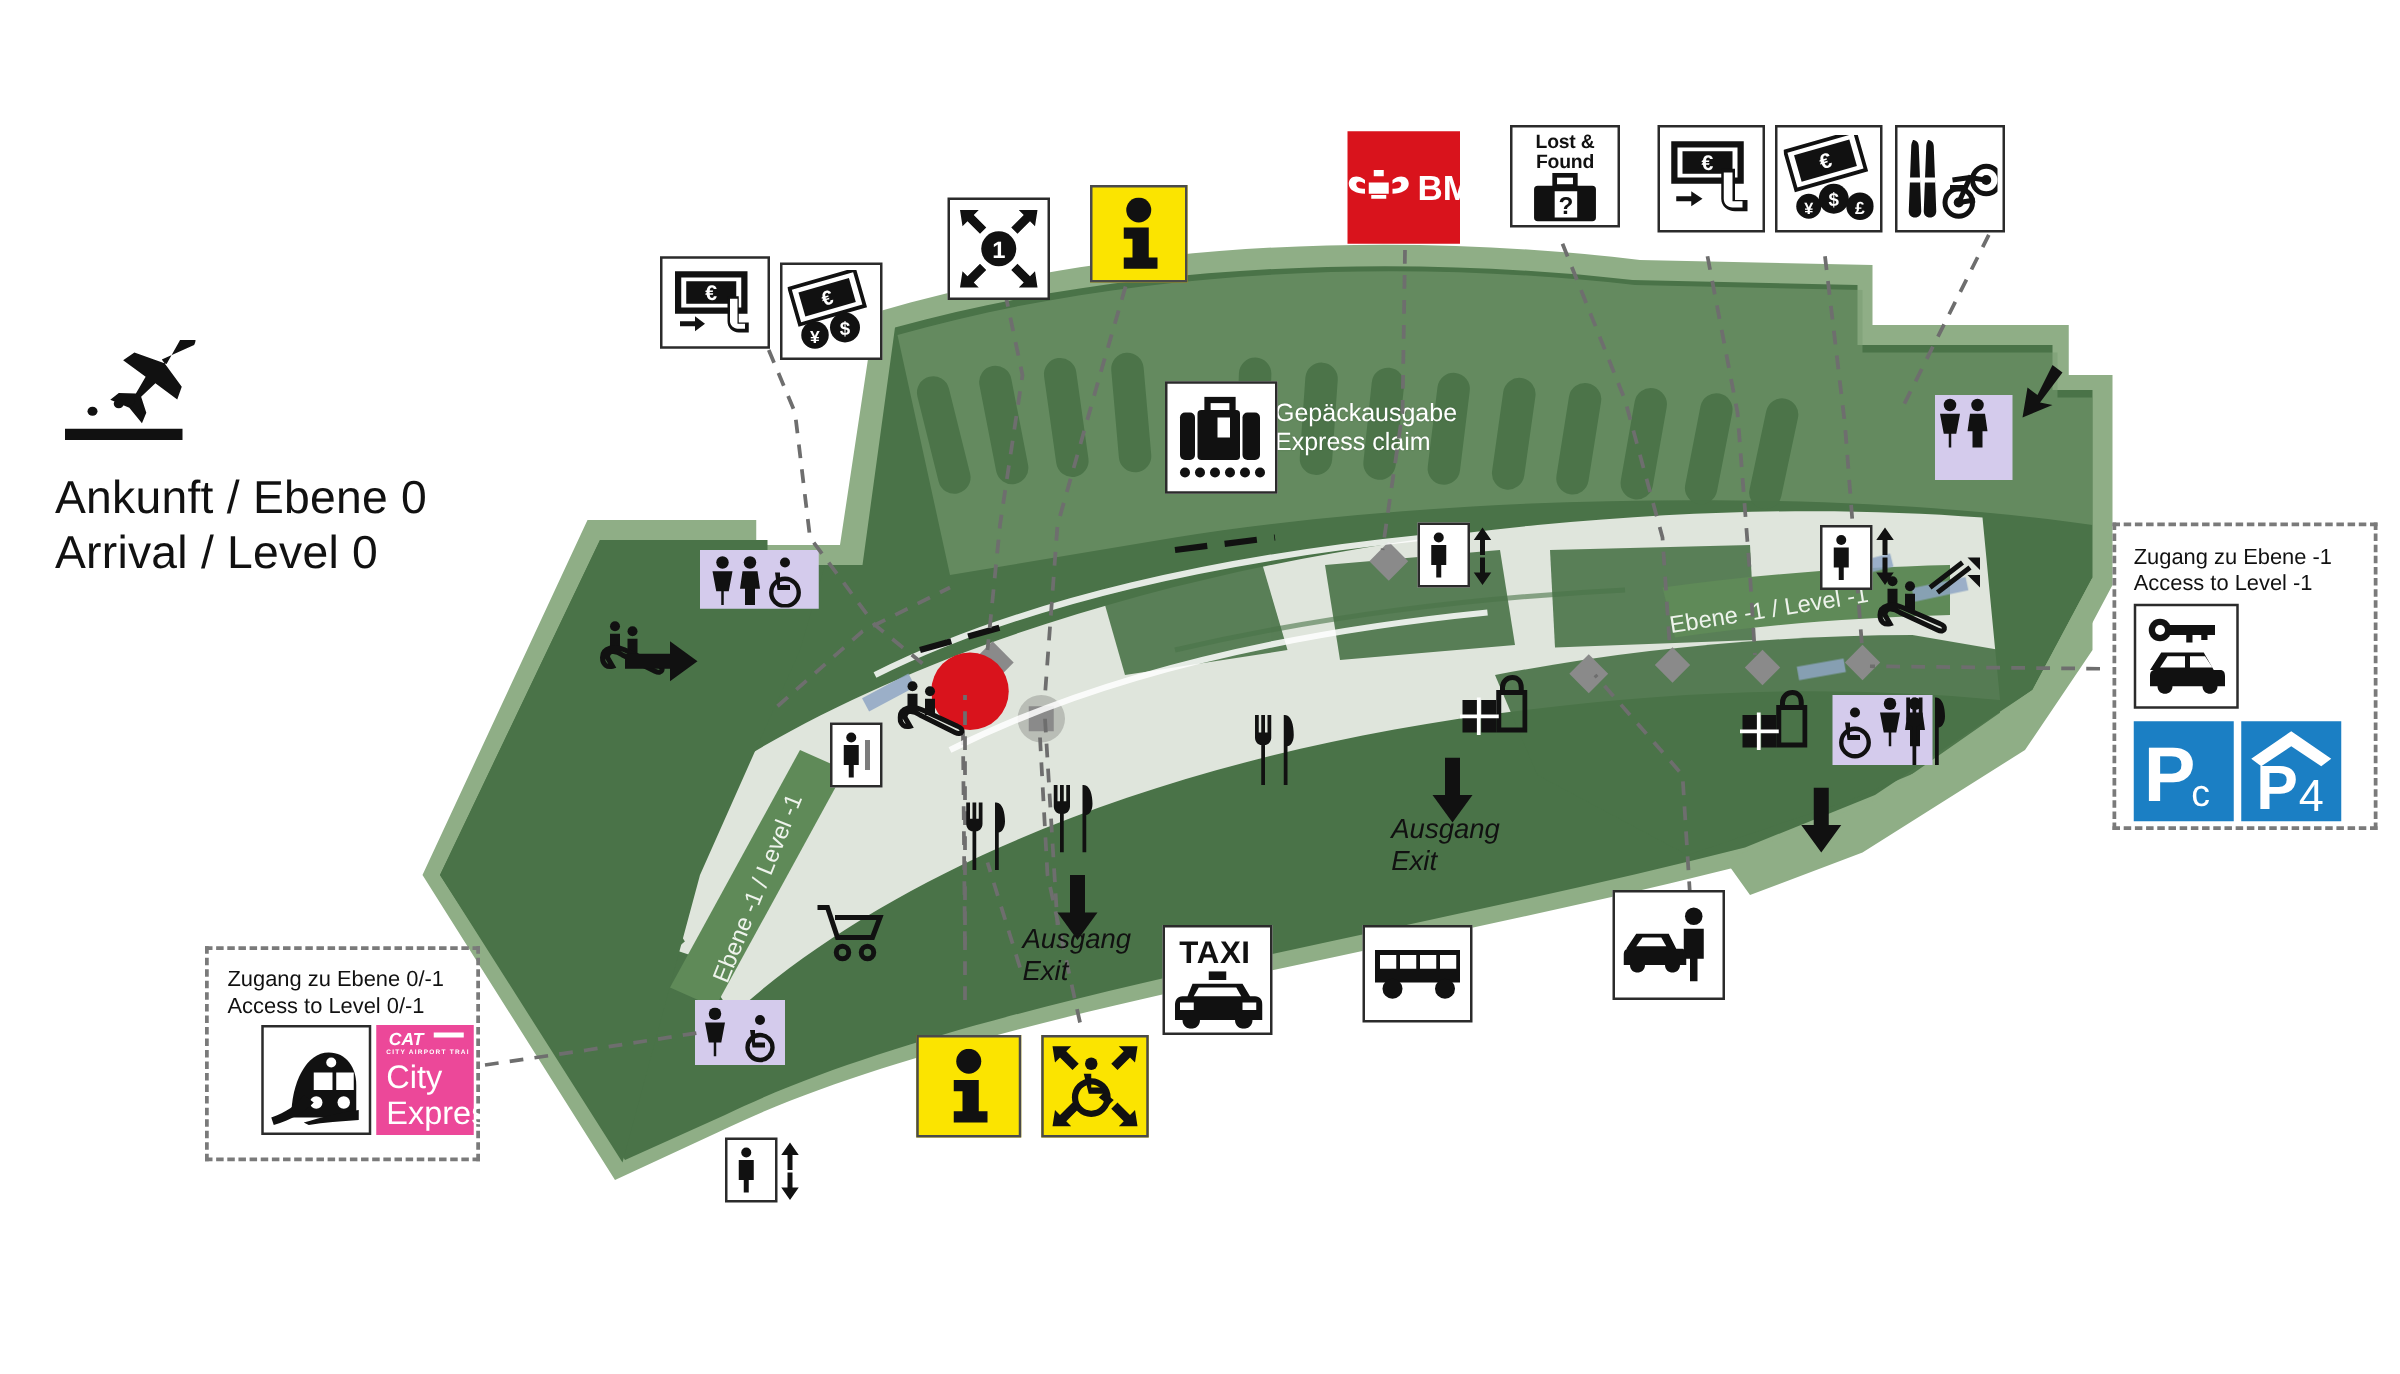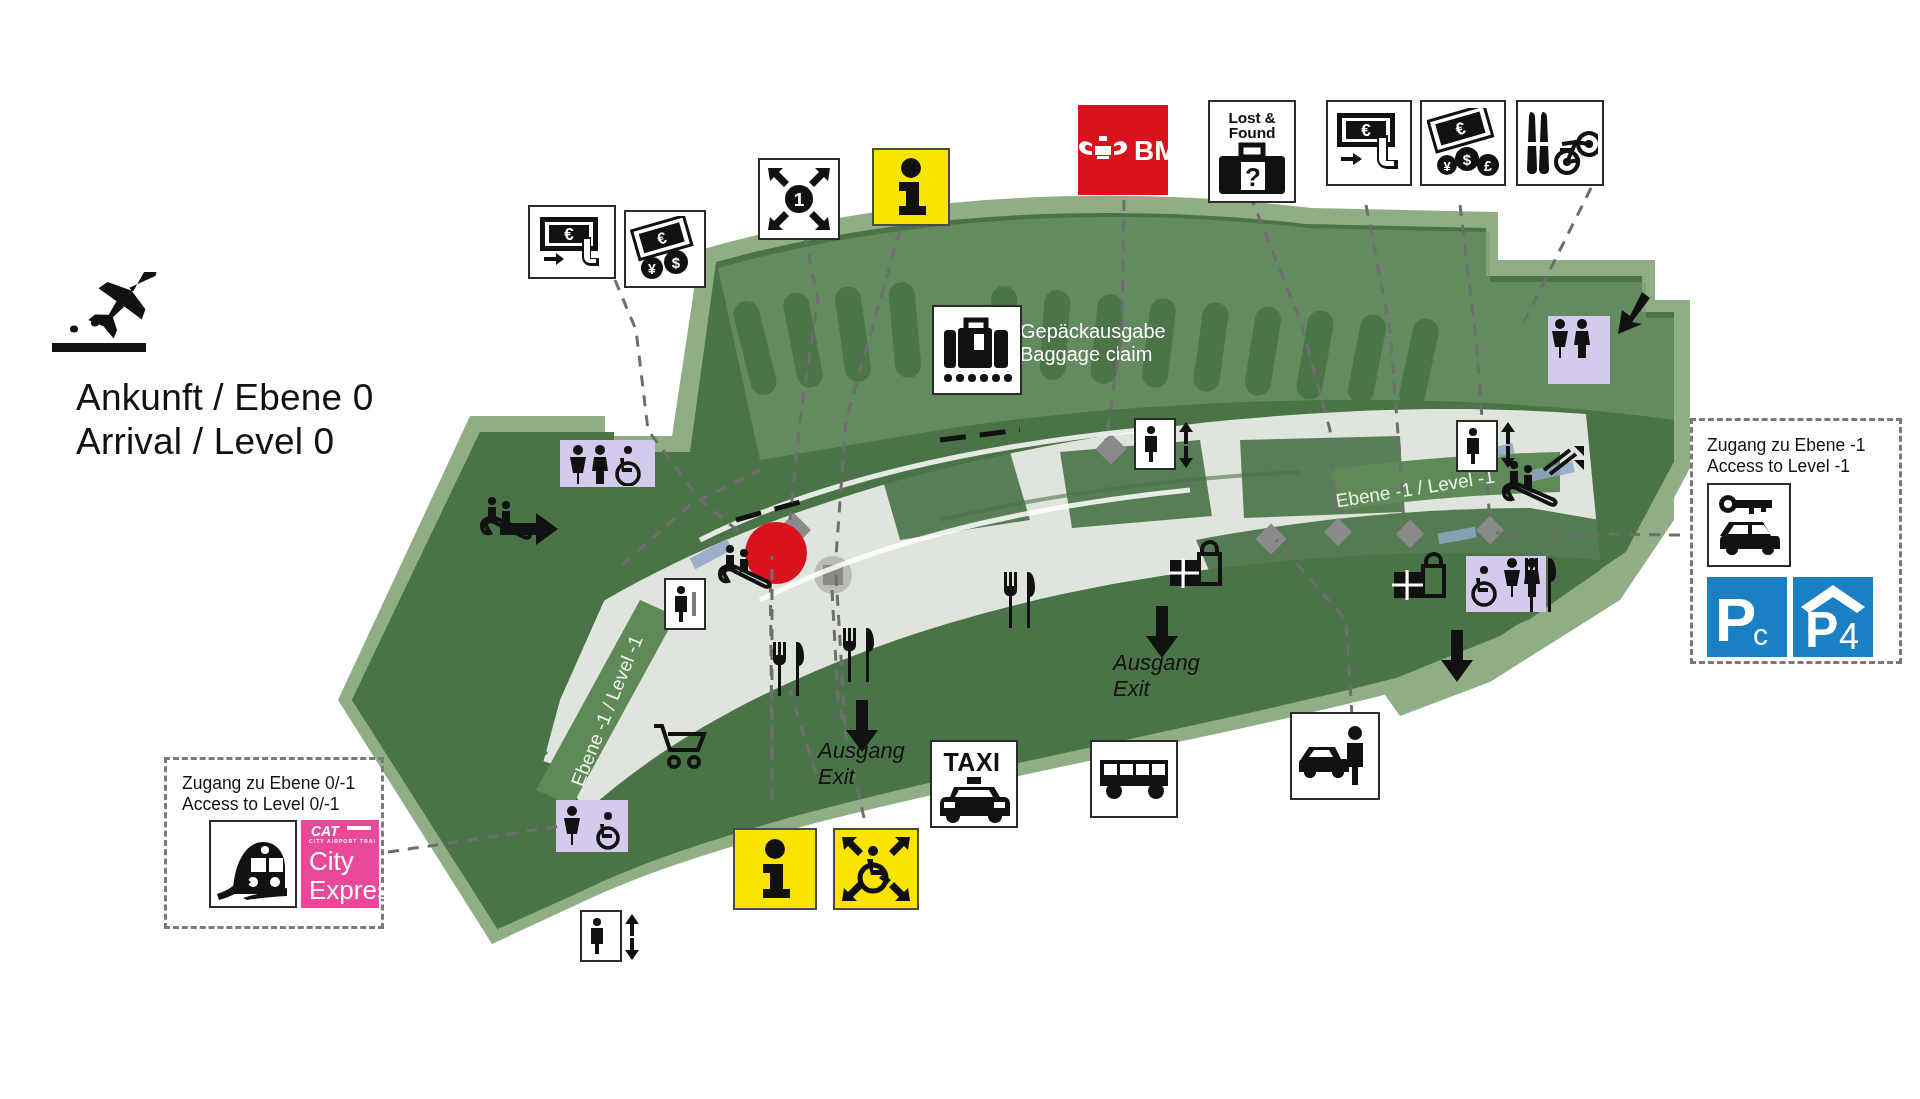--- a/index.html
+++ b/index.html
@@ -4,21 +4,21 @@
 <style>
   html,body{margin:0;padding:0;background:#ffffff;}
   body{width:1920px;height:1099px;position:relative;overflow:hidden;
        font-family:"Liberation Sans","DejaVu Sans",sans-serif;color:#1a1a1a;}
   .abs{position:absolute;}
 
   
   #legend-block{left:44px;top:272px;width:400px;}
   #plane-icon{display:block;}
   #legend-title{margin-top:18px;font-size:37px;line-height:1.20;font-weight:400;
-                color:#111;letter-spacing:.2px;margin-left:32px;}
+                color:#111;letter-spacing:.2px;}
   #legend-title div{white-space:nowrap;}
 
   
   .pict{box-sizing:border-box;background:#fff;border:2.5px solid #2b2b2b;
         display:flex;align-items:center;justify-content:center;}
   .pict svg{display:block;}
   .yellow{background:#fbe400;border:2.5px solid #4a4a4a;}
   .red-b{background:#d9131c;border:none;}
   .blue-b{background:#1b7fc4;border:none;}
 
@@ -181,21 +181,21 @@
   </g>
 
   <g stroke="#111" stroke-width="5" stroke-dasharray="26 14" fill="none">
     <path d="M940,440 L1020,430"></path>
     <path d="M736,520 L800,502"></path>
   </g>
 </svg>
 
 <div class="abs map-label" style="left:1020px;top:320px">
   <div>Gepäckausgabe</div>
-  <div>Baggage claim</div>
+  <div>Express claim</div>
 </div>
 
 <div class="abs lvl-label" style="left:1335px;top:478px;transform:rotate(-9deg)">Ebene -1 / Level -1</div>
 <div class="abs lvl-label" style="left:527px;top:700px;transform:rotate(-68deg)">Ebene -1 / Level -1</div>
 
 <div class="abs" style="left:745px;top:522px;width:62px;height:62px;border-radius:50%;background:#d9131c"></div>
 
 <svg class="abs" style="left:0;top:0" width="1920" height="1099">
   <path class="leader" d="M615,280 L636,330 L648,430 L700,500 L742,534"></path>
   <path class="leader" d="M800,215 L818,300 L800,420 L790,520"></path>
@@ -264,21 +264,21 @@
       <path d="M14 16 c-6-5 -13-3 -13 3 c0 5 6 8 13 8 l0-4 c-5 0-7-1 -7-4 c0-2 3-3 7 0 z"></path>
       <path d="M36 16 c6-5 13-3 13 3 c0 5-6 8 -13 8 l0-4 c5 0 7-1 7-4 c0-2 -3-3 -7 0 z"></path>
       <rect x="21" y="8" width="8" height="5"></rect>
       <path d="M17 18 l16 0 0 9 -16 0 z"></path>
       <rect x="19" y="28" width="12" height="3"></rect>
     </g>
     <text x="56" y="32" font-size="28" fill="#fff" font-family="Liberation Sans, sans-serif" font-weight="700">BMF</text>
   </svg>
 </div>
 
-<div class="abs pict" style="left:1208px;top:100px;width:88px;height:103px;flex-direction:column">
+<div class="abs pict" style="left:1208px;top:100px;width:88px;height:82px;flex-direction:column">
   <div class="lf-cap" style="margin:4px 0 1px 0">Lost &amp; Found</div>
   <svg width="74" height="56" viewBox="0 0 74 56">
     <rect x="26" y="3" width="22" height="12" fill="none" stroke="#111" stroke-width="5"></rect>
     <rect x="4" y="14" width="66" height="38" rx="4" fill="#111"></rect>
     <rect x="26" y="20" width="24" height="28" fill="#fff"></rect>
     <text x="38" y="44" font-size="26" fill="#111" text-anchor="middle" font-family="Liberation Sans, sans-serif" font-weight="700">?</text>
   </svg>
 </div>
 
 <div class="abs pict" style="left:1326px;top:100px;width:86px;height:86px">

